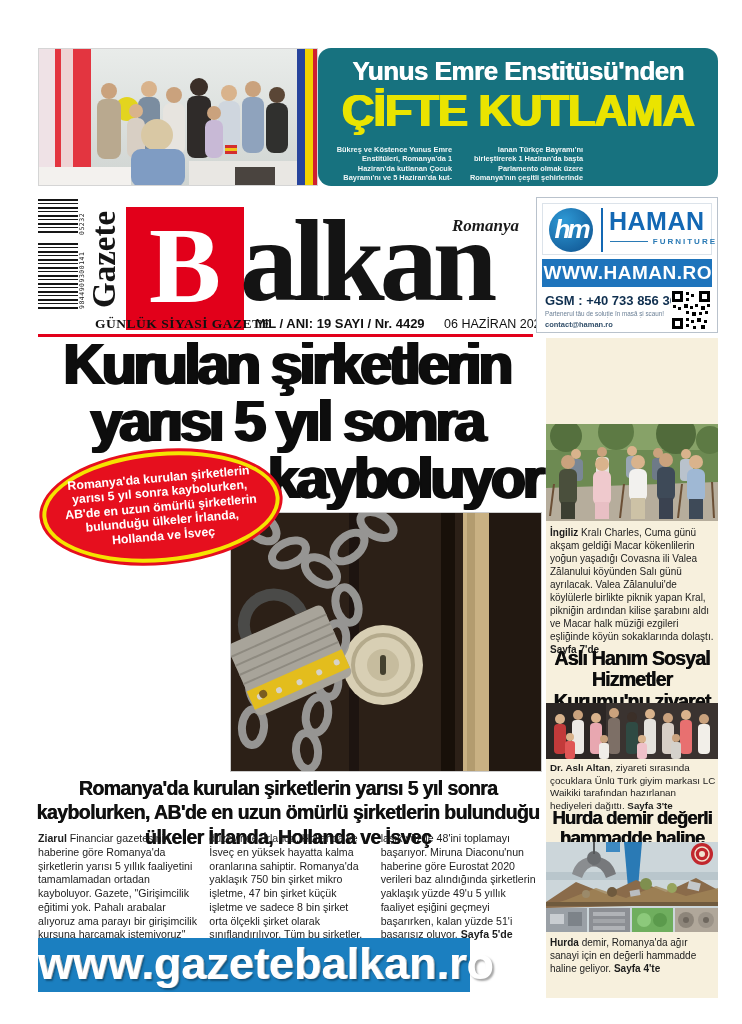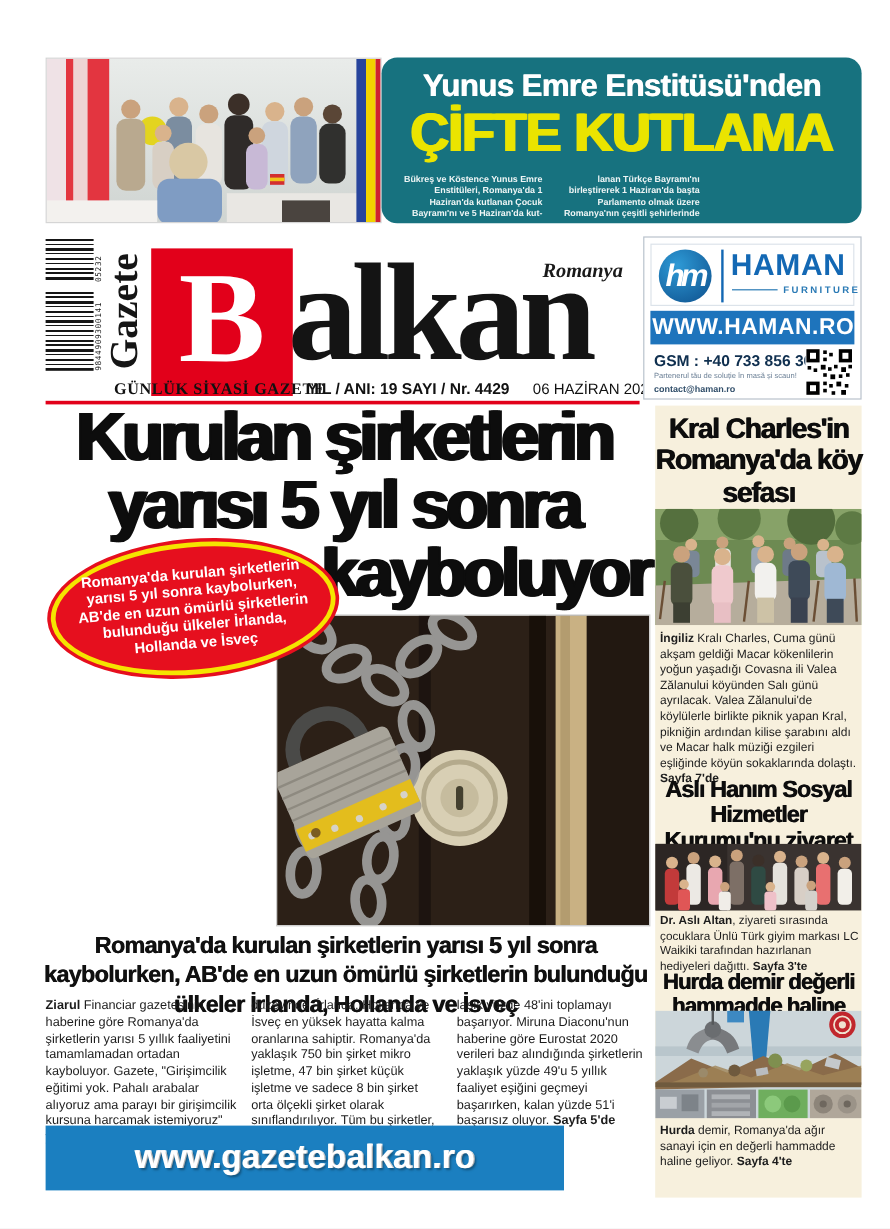--- a/index.html
+++ b/index.html
@@ -52,21 +52,21 @@
   .headline { left:28px; top:336px; width:518px; color:#0d0d0d; font-weight:bold; text-align:center; }
   .hl-line { display:block; font-size:57px; line-height:57px; letter-spacing:-3px; text-shadow:1.6px 0 0 #0d0d0d, -1.6px 0 0 #0d0d0d; }
   .hl-line.l3 { text-align:right; padding-right:4px; }
   .bubble { left:42px; top:452px; width:238px; height:110px; background:#e60f1e; border:4px solid #f5e400; box-shadow:0 0 0 3px #e60f1e; border-radius:50%; transform:rotate(-5deg); display:flex; align-items:center; justify-content:center; z-index:5; }
   .bubble-text { width:200px; color:#fff; font-weight:bold; font-size:12.3px; line-height:1.18; text-align:center; }
   .lock-photo { left:230px; top:512px; width:312px; height:260px; border:1px solid #cccccc; overflow:hidden; z-index:2; }
   .subhead { left:34px; top:776px; width:508px; font-weight:bold; font-size:19.5px; line-height:1.25; letter-spacing:-0.6px; text-align:center; color:#101010; text-shadow:0.5px 0 0 #101010; }
   .bodycols { left:38px; top:832px; width:502px; display:flex; gap:12px; }
   .bodycol { width:160px; font-size:10.6px; line-height:1.3; color:#1c1c1c; }
   .bodycol b { font-weight:bold; }
-  .footer-banner { left:38px; top:938px; width:432px; height:54px; background:#1b7fc0; color:#fff; font-weight:bold; font-size:28px; line-height:52px; text-align:center; letter-spacing:0px; text-shadow:2px 2px 2px rgba(0,0,0,0.35), 1px 0 0 #fff; }
+  .footer-banner { left:38px; top:938px; width:432px; height:54px; background:#1b7fc0; color:#fff; font-weight:bold; font-size:45px; line-height:52px; text-align:center; letter-spacing:0px; text-shadow:2px 2px 2px rgba(0,0,0,0.35), 1px 0 0 #fff; }
 
   
   .sidebar-bg { left:546px; top:338px; width:172px; height:660px; background:#f7f0dd; }
   .sb { left:546px; width:172px; }
   .sb-h1 { top:344px; font-weight:bold; font-size:23.5px; line-height:1.12; letter-spacing:-1px; text-align:center; color:#0d0d0d; text-shadow:0.8px 0 0 #0d0d0d; }
   .sb-photo1 { top:424px; height:97px; overflow:hidden; }
   .sb-body1 { top:526px; left:550px; width:166px; font-size:10px; line-height:1.3; color:#1c1c1c; }
   .sb-h2 { top:648px; font-weight:bold; font-size:19.5px; line-height:1.1; letter-spacing:-0.8px; text-align:center; color:#0d0d0d; text-shadow:0.6px 0 0 #0d0d0d; }
   .sb-photo2 { top:703px; height:56px; overflow:hidden; }
   .sb-cap2 { top:762px; left:550px; width:166px; font-size:9.8px; line-height:1.28; color:#1c1c1c; }
@@ -266,21 +266,20 @@
   <div class="abs bodycols">
     <div class="bodycol"><b>Ziarul</b><span> Financiar gazetesinin haberine göre Romanya'da şirketlerin yarısı 5 yıllık faaliyetini tamamlamadan ortadan kayboluyor. Gazete, "Girişimcilik eğitimi yok. Pahalı arabalar alıyoruz ama parayı bir girişimcilik kursuna harcamak istemiyoruz" yorumunu yaptı. Avrupa Birliği (AB)</span></div>
     <div class="bodycol"><span>düzeyinde, İrlanda, Hollanda ve İsveç en yüksek hayatta kalma oranlarına sahiptir. Romanya'da yaklaşık 750 bin şirket mikro işletme, 47 bin şirket küçük işletme ve sadece 8 bin şirket orta ölçekli şirket olarak sınıflandırılıyor. Tüm bu şirketler, ülke düzeyinde kayıtlı cironun yak-</span></div>
     <div class="bodycol"><span>laşık yüzde 48'ini toplamayı başarıyor. Miruna Diaconu'nun haberine göre Eurostat 2020 verileri baz alındığında şirketlerin yaklaşık yüzde 49'u 5 yıllık faaliyet eşiğini geçmeyi başarırken, kalan yüzde 51'i başarısız oluyor. </span><b>Sayfa 5'de</b></div>
   </div>
 
   <div class="abs footer-banner">www.gazetebalkan.ro</div>
 
   <div class="abs sidebar-bg"></div>
 
-  <div class="abs sb sb-h1">Kral Charles'in Romanya'da köy sefası</div>
 
   <div class="abs sb sb-photo1">
     <svg width="172" height="97" viewBox="0 0 172 97">
       <rect width="172" height="97" fill="#6d8a52"></rect>
       <rect x="0" y="0" width="172" height="26" fill="#87a268"></rect>
       <circle cx="20" cy="12" r="16" fill="#55703e"></circle>
         <circle cx="70" cy="8" r="18" fill="#5d7a44"></circle>
       <circle cx="130" cy="10" r="20" fill="#516b3b"></circle>
         <circle cx="164" cy="16" r="14" fill="#5d7a44"></circle>
       <polygon points="0,97 172,97 172,58 0,64" fill="#b6ad9c"></polygon>

